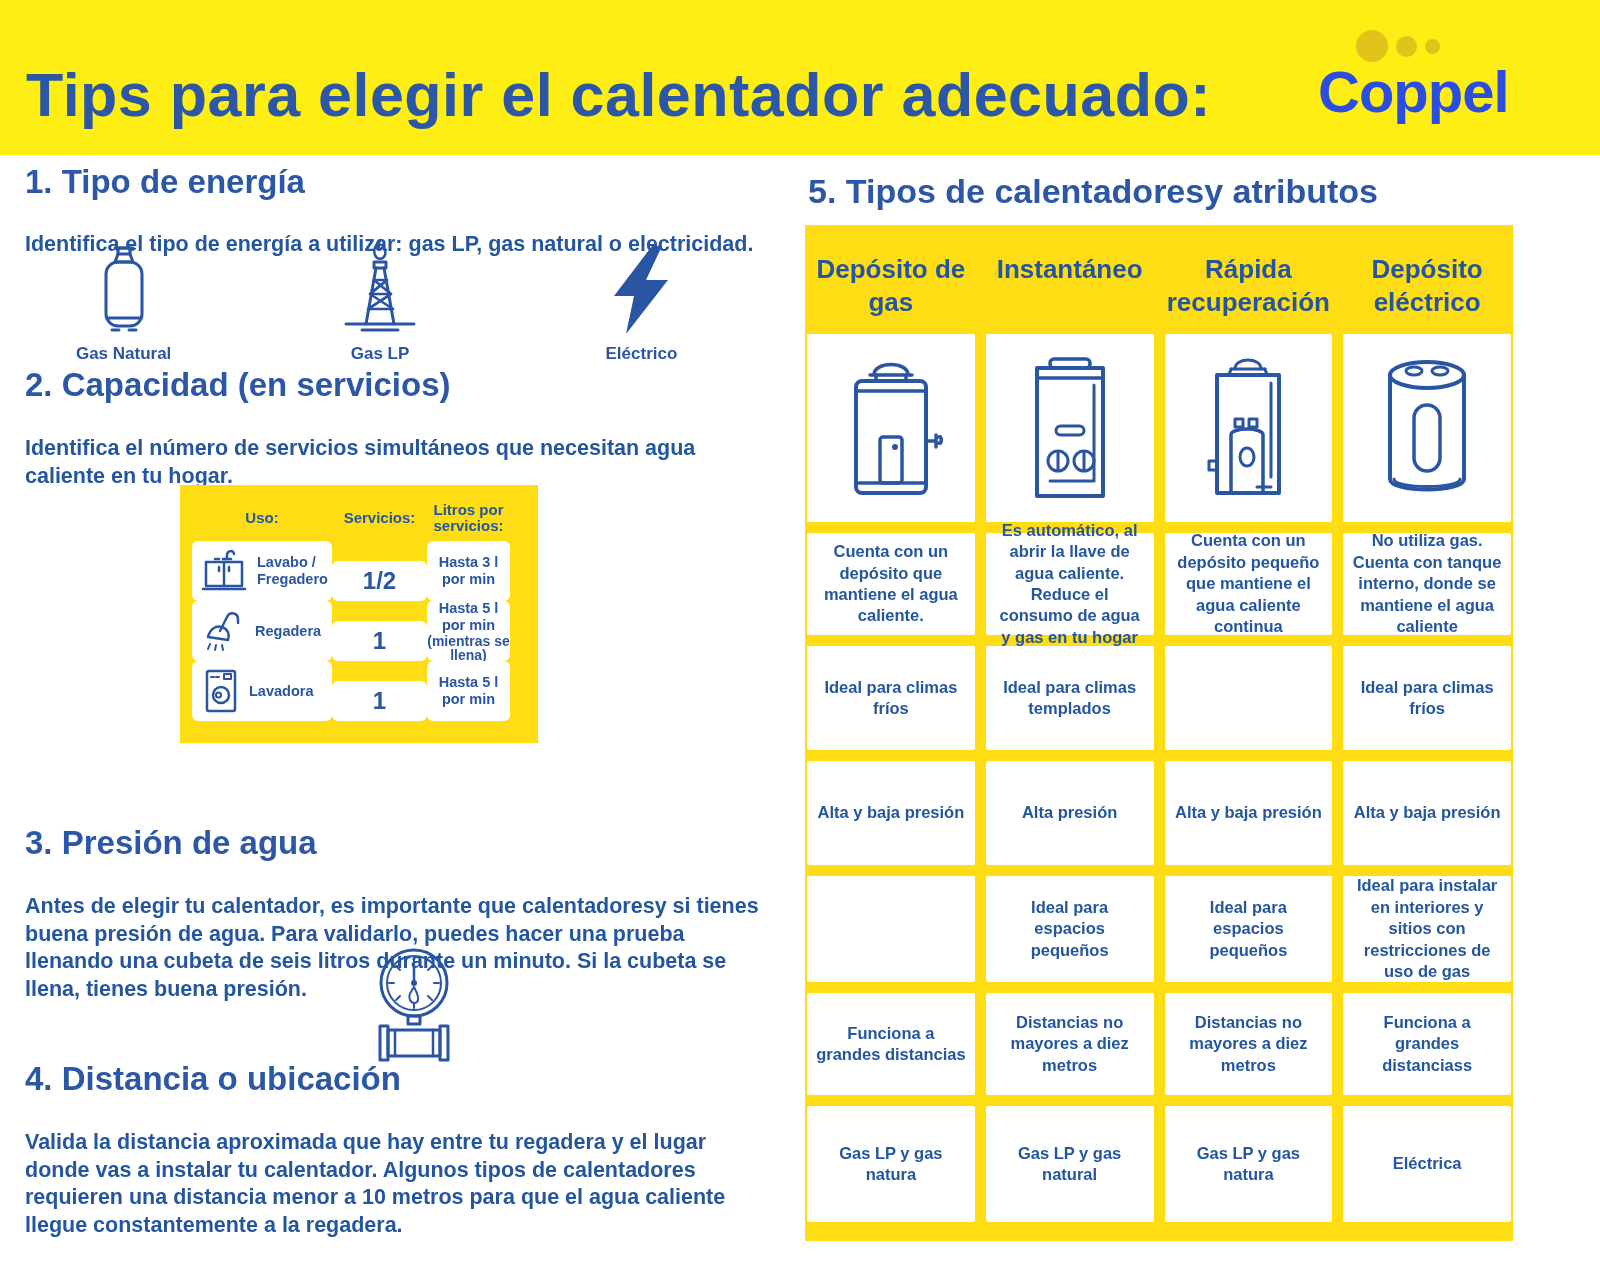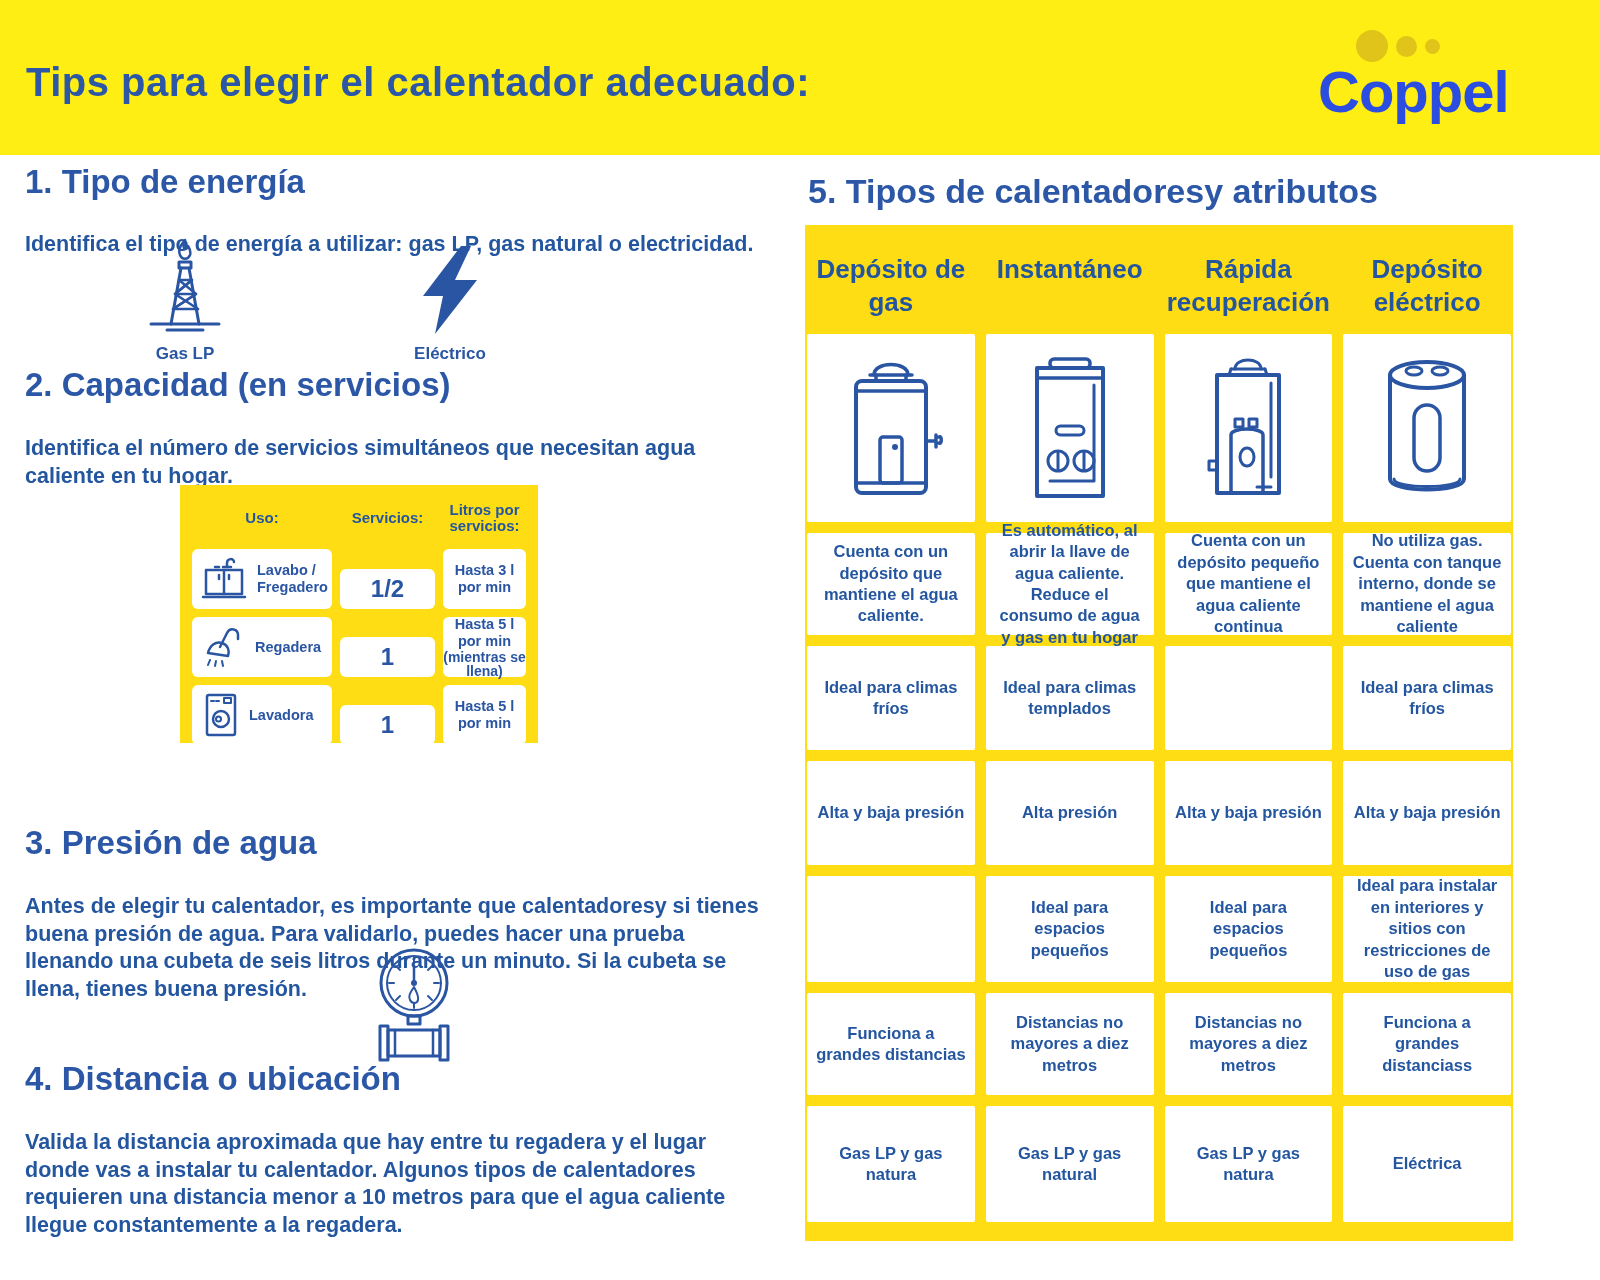--- a/index.html
+++ b/index.html
@@ -2,21 +2,21 @@
 <html><head>
 <meta charset="utf-8">
 <style>
   * { margin:0; padding:0; box-sizing:border-box; }
   html,body { background:#ffffff; }
   body { font-family:"Liberation Sans", sans-serif; font-weight:bold; color:#2A55A3; }
   .stage { position:relative; width:1600px; height:1280px; background:#ffffff; overflow:hidden; }
 
   
   .banner { position:absolute; left:0; top:0; width:1600px; height:155px; background:#FFEE14; }
-  .banner h1 { position:absolute; left:26px; top:60px; font-size:40px; letter-spacing:.5px; color:#2B57A6; }
+  .banner h1 { position:absolute; left:26px; top:60px; font-size:61px; letter-spacing:.5px; color:#2B57A6; }
   .logo { position:absolute; left:1318px; top:22px; width:190px; text-align:center; }
   .logo .dots { position:absolute; left:38px; top:8px; display:flex; align-items:center; gap:8px; }
   .logo .dots span { display:inline-block; border-radius:50%; background:#E0C41A; }
   .logo .dots .d1 { width:32px; height:32px; }
   .logo .dots .d2 { width:21px; height:21px; }
   .logo .dots .d3 { width:15px; height:15px; }
   .logo-text { position:absolute; left:0; top:36px; width:190px; font-size:58px; letter-spacing:-1px; color:#2C4EE0; }
 
   
   .h2 { position:absolute; font-size:33px; color:#2B57A6; }
@@ -25,21 +25,21 @@
   
   .energy-row { position:absolute; left:25px; top:240px; width:720px; display:flex; }
   .energy-item { display:flex; flex-direction:column; align-items:center; justify-content:flex-end; }
   .energy-item .ico { display:flex; align-items:flex-end; justify-content:center; height:96px; }
   .energy-item .lbl { margin-top:8px; font-size:17px; }
   .e1 { width:200px; } .e2 { width:320px; } .e3 { width:210px; }
 
   
   .cap-table { position:absolute; left:180px; top:485px; width:358px; height:258px;
                background:#FFDD15; padding:10px 12px; display:grid;
-               grid-template-columns:140px 95px 83px; grid-template-rows:46px 60px 60px 60px; gap:8px; }
+               grid-template-columns:140px 95px 83px; grid-template-rows:46px 60px 60px 60px; gap:0; }
   .cap-th { display:flex; align-items:center; justify-content:center; text-align:center;
             font-size:15px; line-height:1.1; color:#2456A0; }
   .cap-cell { background:#ffffff; border-radius:6px; display:flex; align-items:center; justify-content:center;
               text-align:center; font-size:14.5px; line-height:1.15; }
   .cap-use { justify-content:flex-start; padding-left:8px; gap:9px; text-align:left; }
   .cap-num { font-size:24px;margin-top:20px; }
   .cap-note { display:block; font-size:14px; line-height:1; }
 
   
   .gauge { position:absolute; left:368px; top:945px; }
@@ -74,20 +74,34 @@
           <span class="d3"></span>
       </div>
       <div class="logo-text">Coppel</div>
     </div>
   </header>
 
   <h2 class="h2" style="left:25px; top:163px;">1. Tipo de energía</h2>
   <p class="para" style="left:25px; top:208px; width:770px;">Identifica el tipo de energía a utilizar: gas LP, gas natural o electricidad.</p>
 
   <div class="energy-row">
+    <div class="energy-item e1">
+      <span class="ico">
+        <svg width="62" height="92" viewBox="0 0 62 92">
+          <rect class="s" stroke-width="3" x="25" y="4" width="12" height="6"></rect>
+          <line class="s" stroke-width="3" x1="22" y1="4" x2="40" y2="4"></line>
+          <path class="s" stroke-width="3" d="M25 10 L22 18 L40 18 L37 10"></path>
+          <rect class="s" stroke-width="3" x="13" y="18" width="36" height="64" rx="12"></rect>
+          <line class="s" stroke-width="3" x1="15" y1="74" x2="47" y2="74"></line>
+          <line class="s" stroke-width="3" x1="19" y1="86" x2="26" y2="86"></line>
+          <line class="s" stroke-width="3" x1="36" y1="86" x2="43" y2="86"></line>
+        </svg>
+      </span>
+      <span class="lbl">Gas Natural</span>
+    </div>
     <div class="energy-item e2">
       <span class="ico">
         <svg width="96" height="100" viewBox="0 0 96 100">
           <path class="s" stroke-width="2.5" d="M48 4 C43 10 41 14 43 19 C45 24 51 24 53 19 C54 16 53 13 51 10 C50 13 48 14 47 12 C46 10 47 7 48 4 Z"></path>
           <rect class="s" stroke-width="3" x="42" y="26" width="12" height="6"></rect>
           <path class="s" stroke-width="3" d="M44 32 L34 88 M52 32 L62 88"></path>
           <path class="s" stroke-width="2.5" d="M42 44 L55 44 L38 58 L59 58 L36 73 L61 73"></path>
           <path class="s" stroke-width="2.5" d="M42 44 L59 58 M55 44 L38 58 M59 58 L36 73 M38 58 L61 73"></path>
           <line class="s" stroke-width="3" x1="14" y1="88" x2="82" y2="88"></line>
           <line class="s" stroke-width="3" x1="30" y1="94" x2="66" y2="94"></line>

